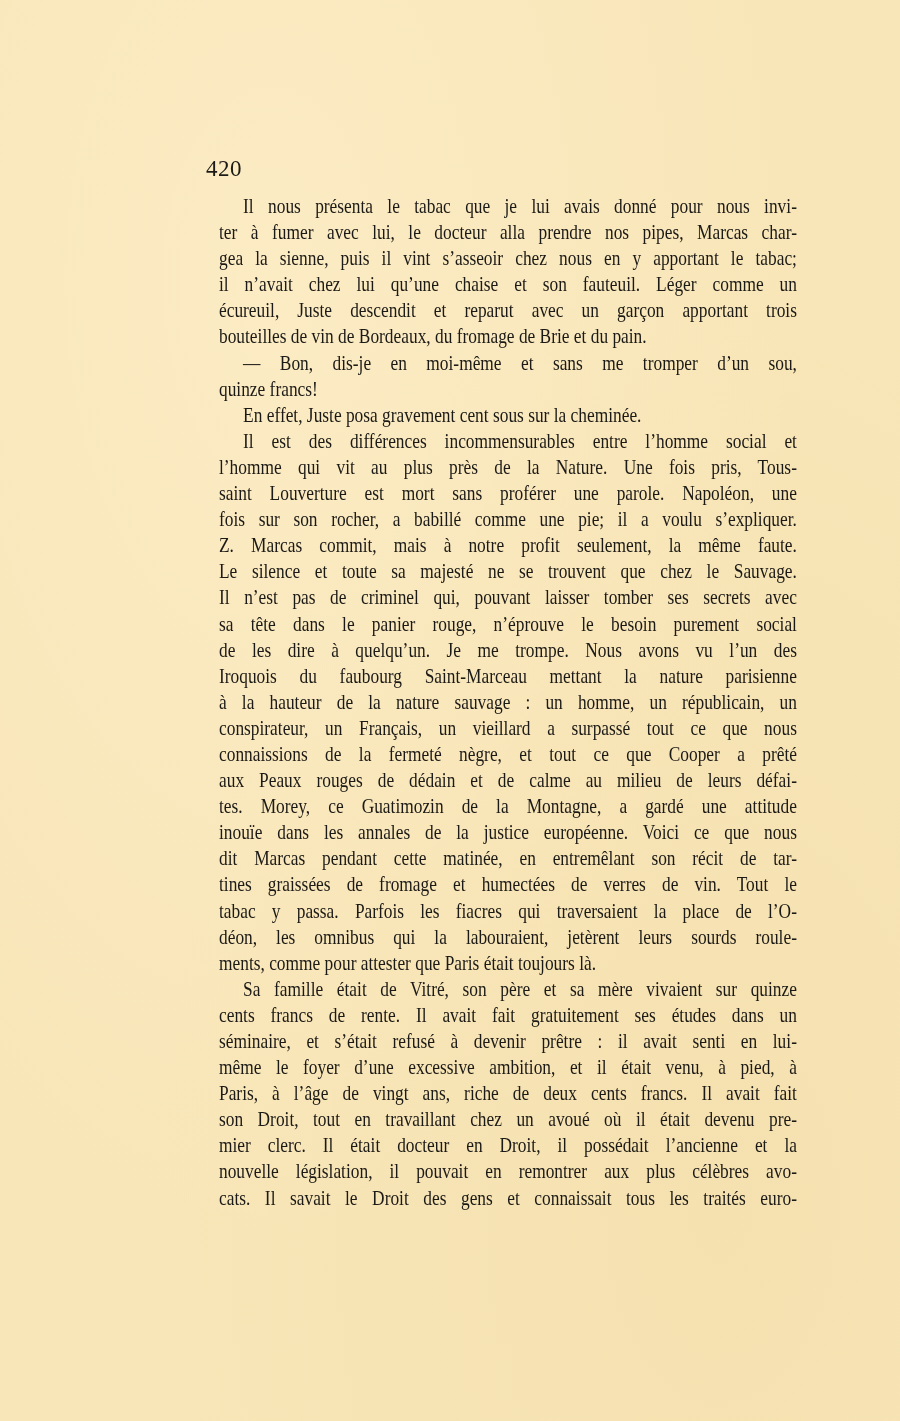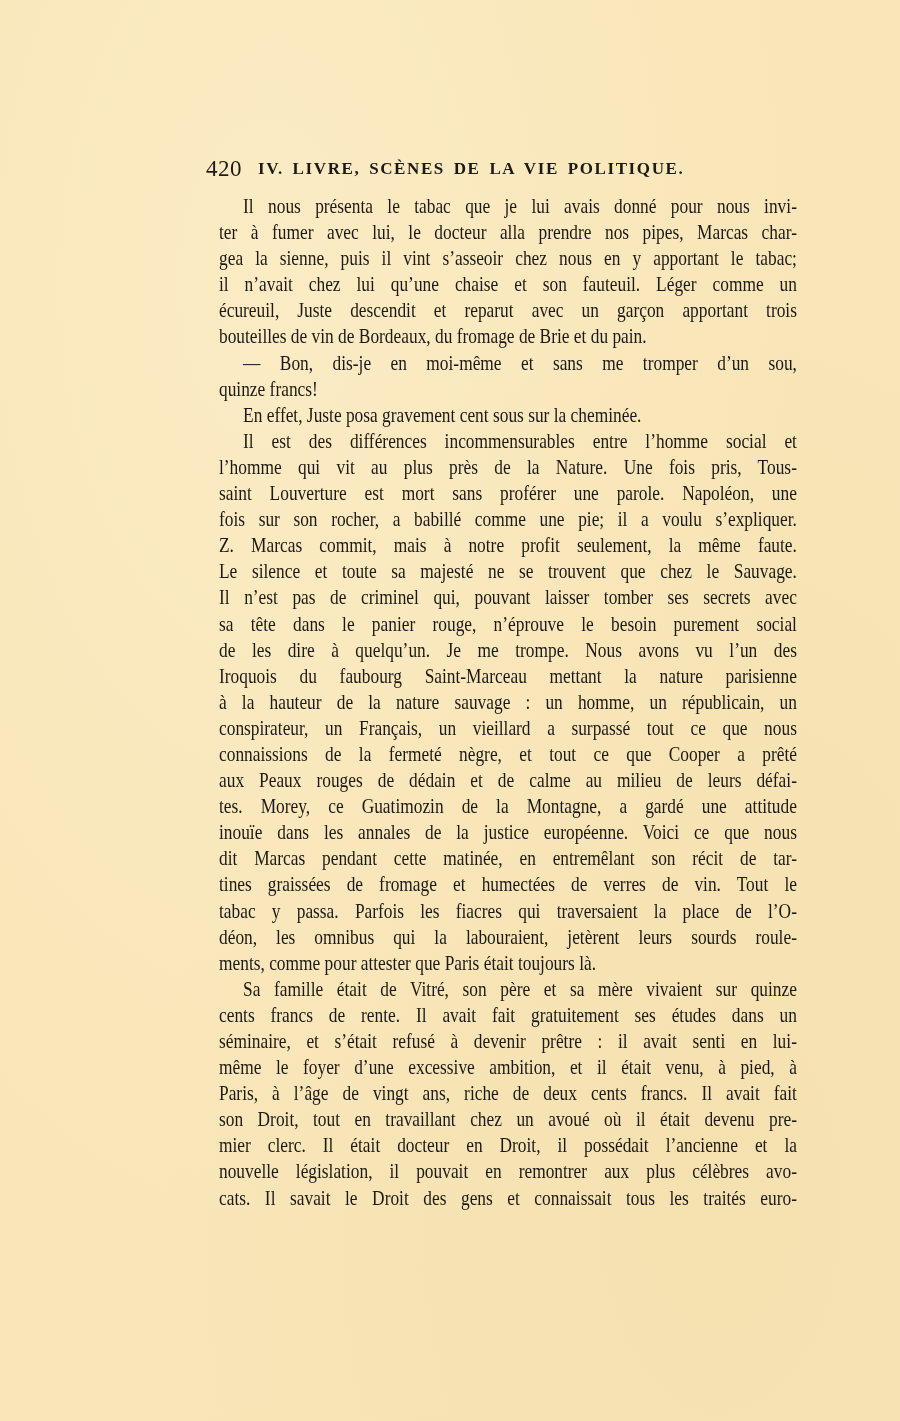--- a/index.html
+++ b/index.html
@@ -42,21 +42,20 @@
   }
   .line.indent { padding-left: 28px; width: 644px; }
   .line.last { text-align-last: left; }
 </style>
 </head>
 <body>
 
 <div class="page">
   <div class="running-head">
     <span class="page-number">420</span>
-    <span class="head-title">IV. LIVRE, SCÈNES DE LA VIE POLITIQUE.</span>
   </div>
   <div class="text-block" id="text-block">
       <div class="line indent">Il nous présenta le tabac que je lui avais donné pour nous invi-</div>
       <div class="line">ter à fumer avec lui, le docteur alla prendre nos pipes, Marcas char-</div>
       <div class="line">gea la sienne, puis il vint s’asseoir chez nous en y apportant le tabac;</div>
       <div class="line">il n’avait chez lui qu’une chaise et son fauteuil. Léger comme un</div>
       <div class="line">écureuil, Juste descendit et reparut avec un garçon apportant trois</div>
       <div class="line last">bouteilles de vin de Bordeaux, du fromage de Brie et du pain.</div>
       <div class="line indent">— Bon, dis-je en moi-même et sans me tromper d’un sou,</div>
       <div class="line last">quinze francs!</div>

